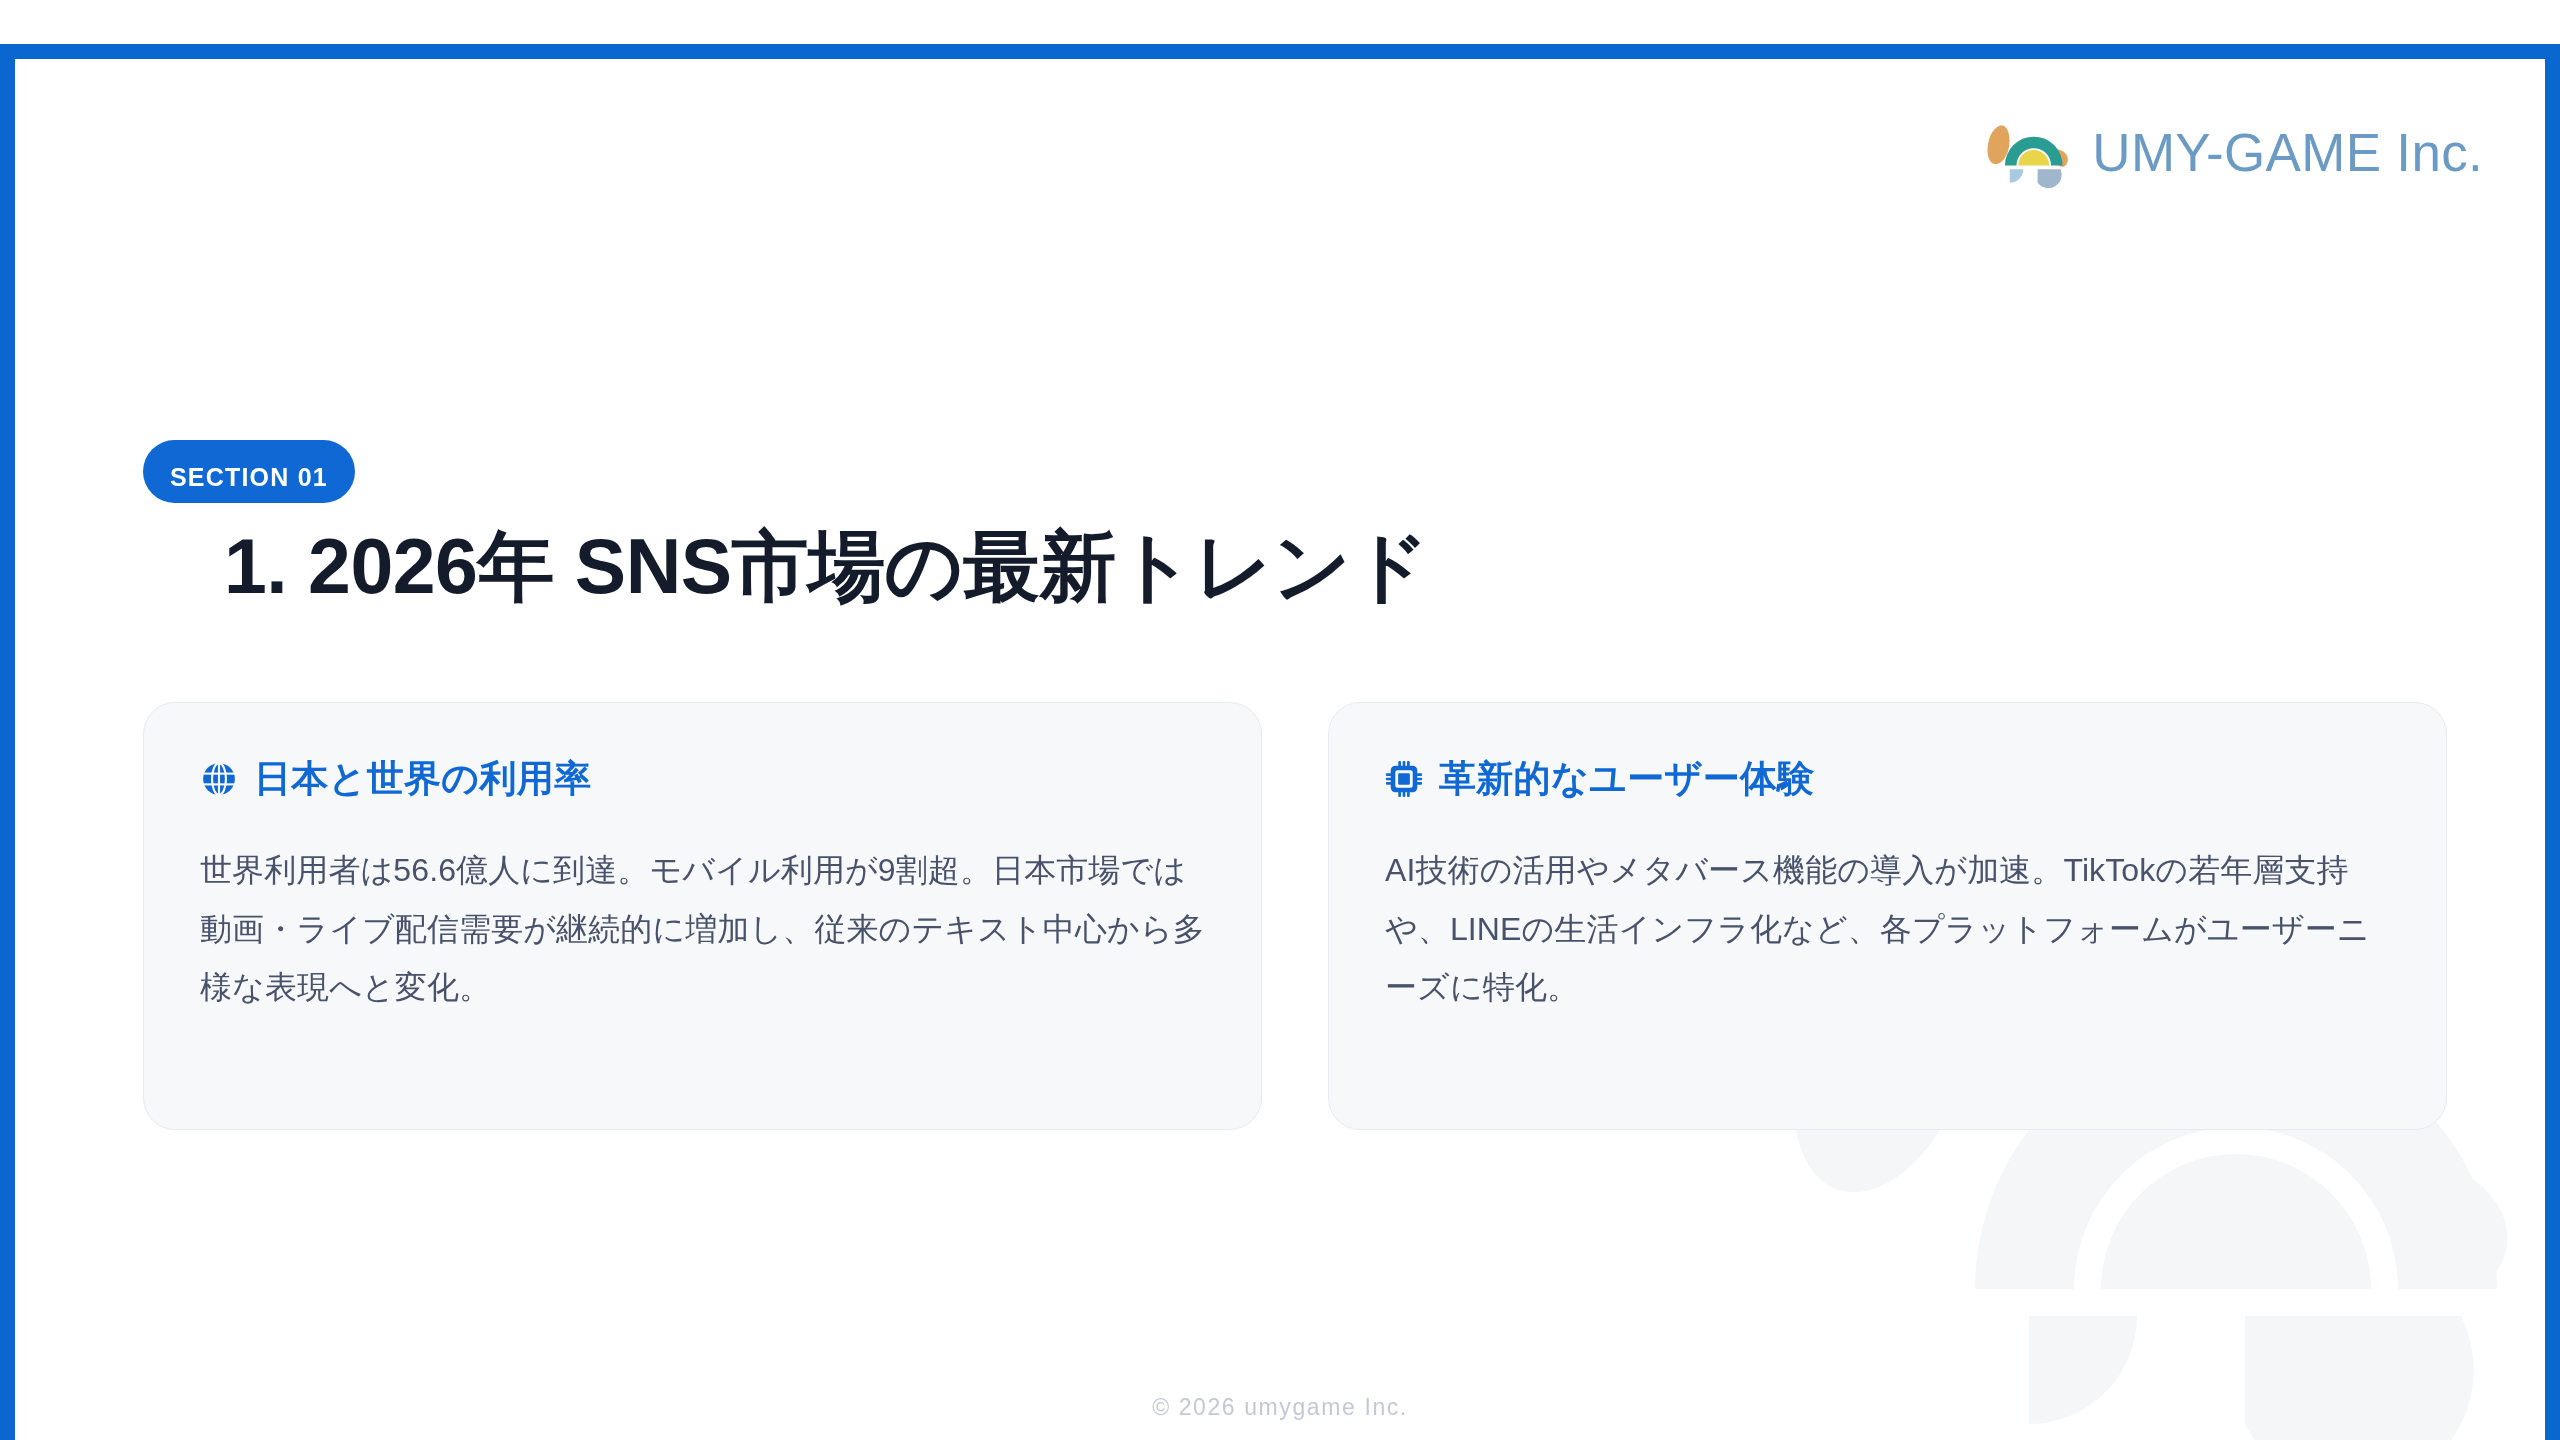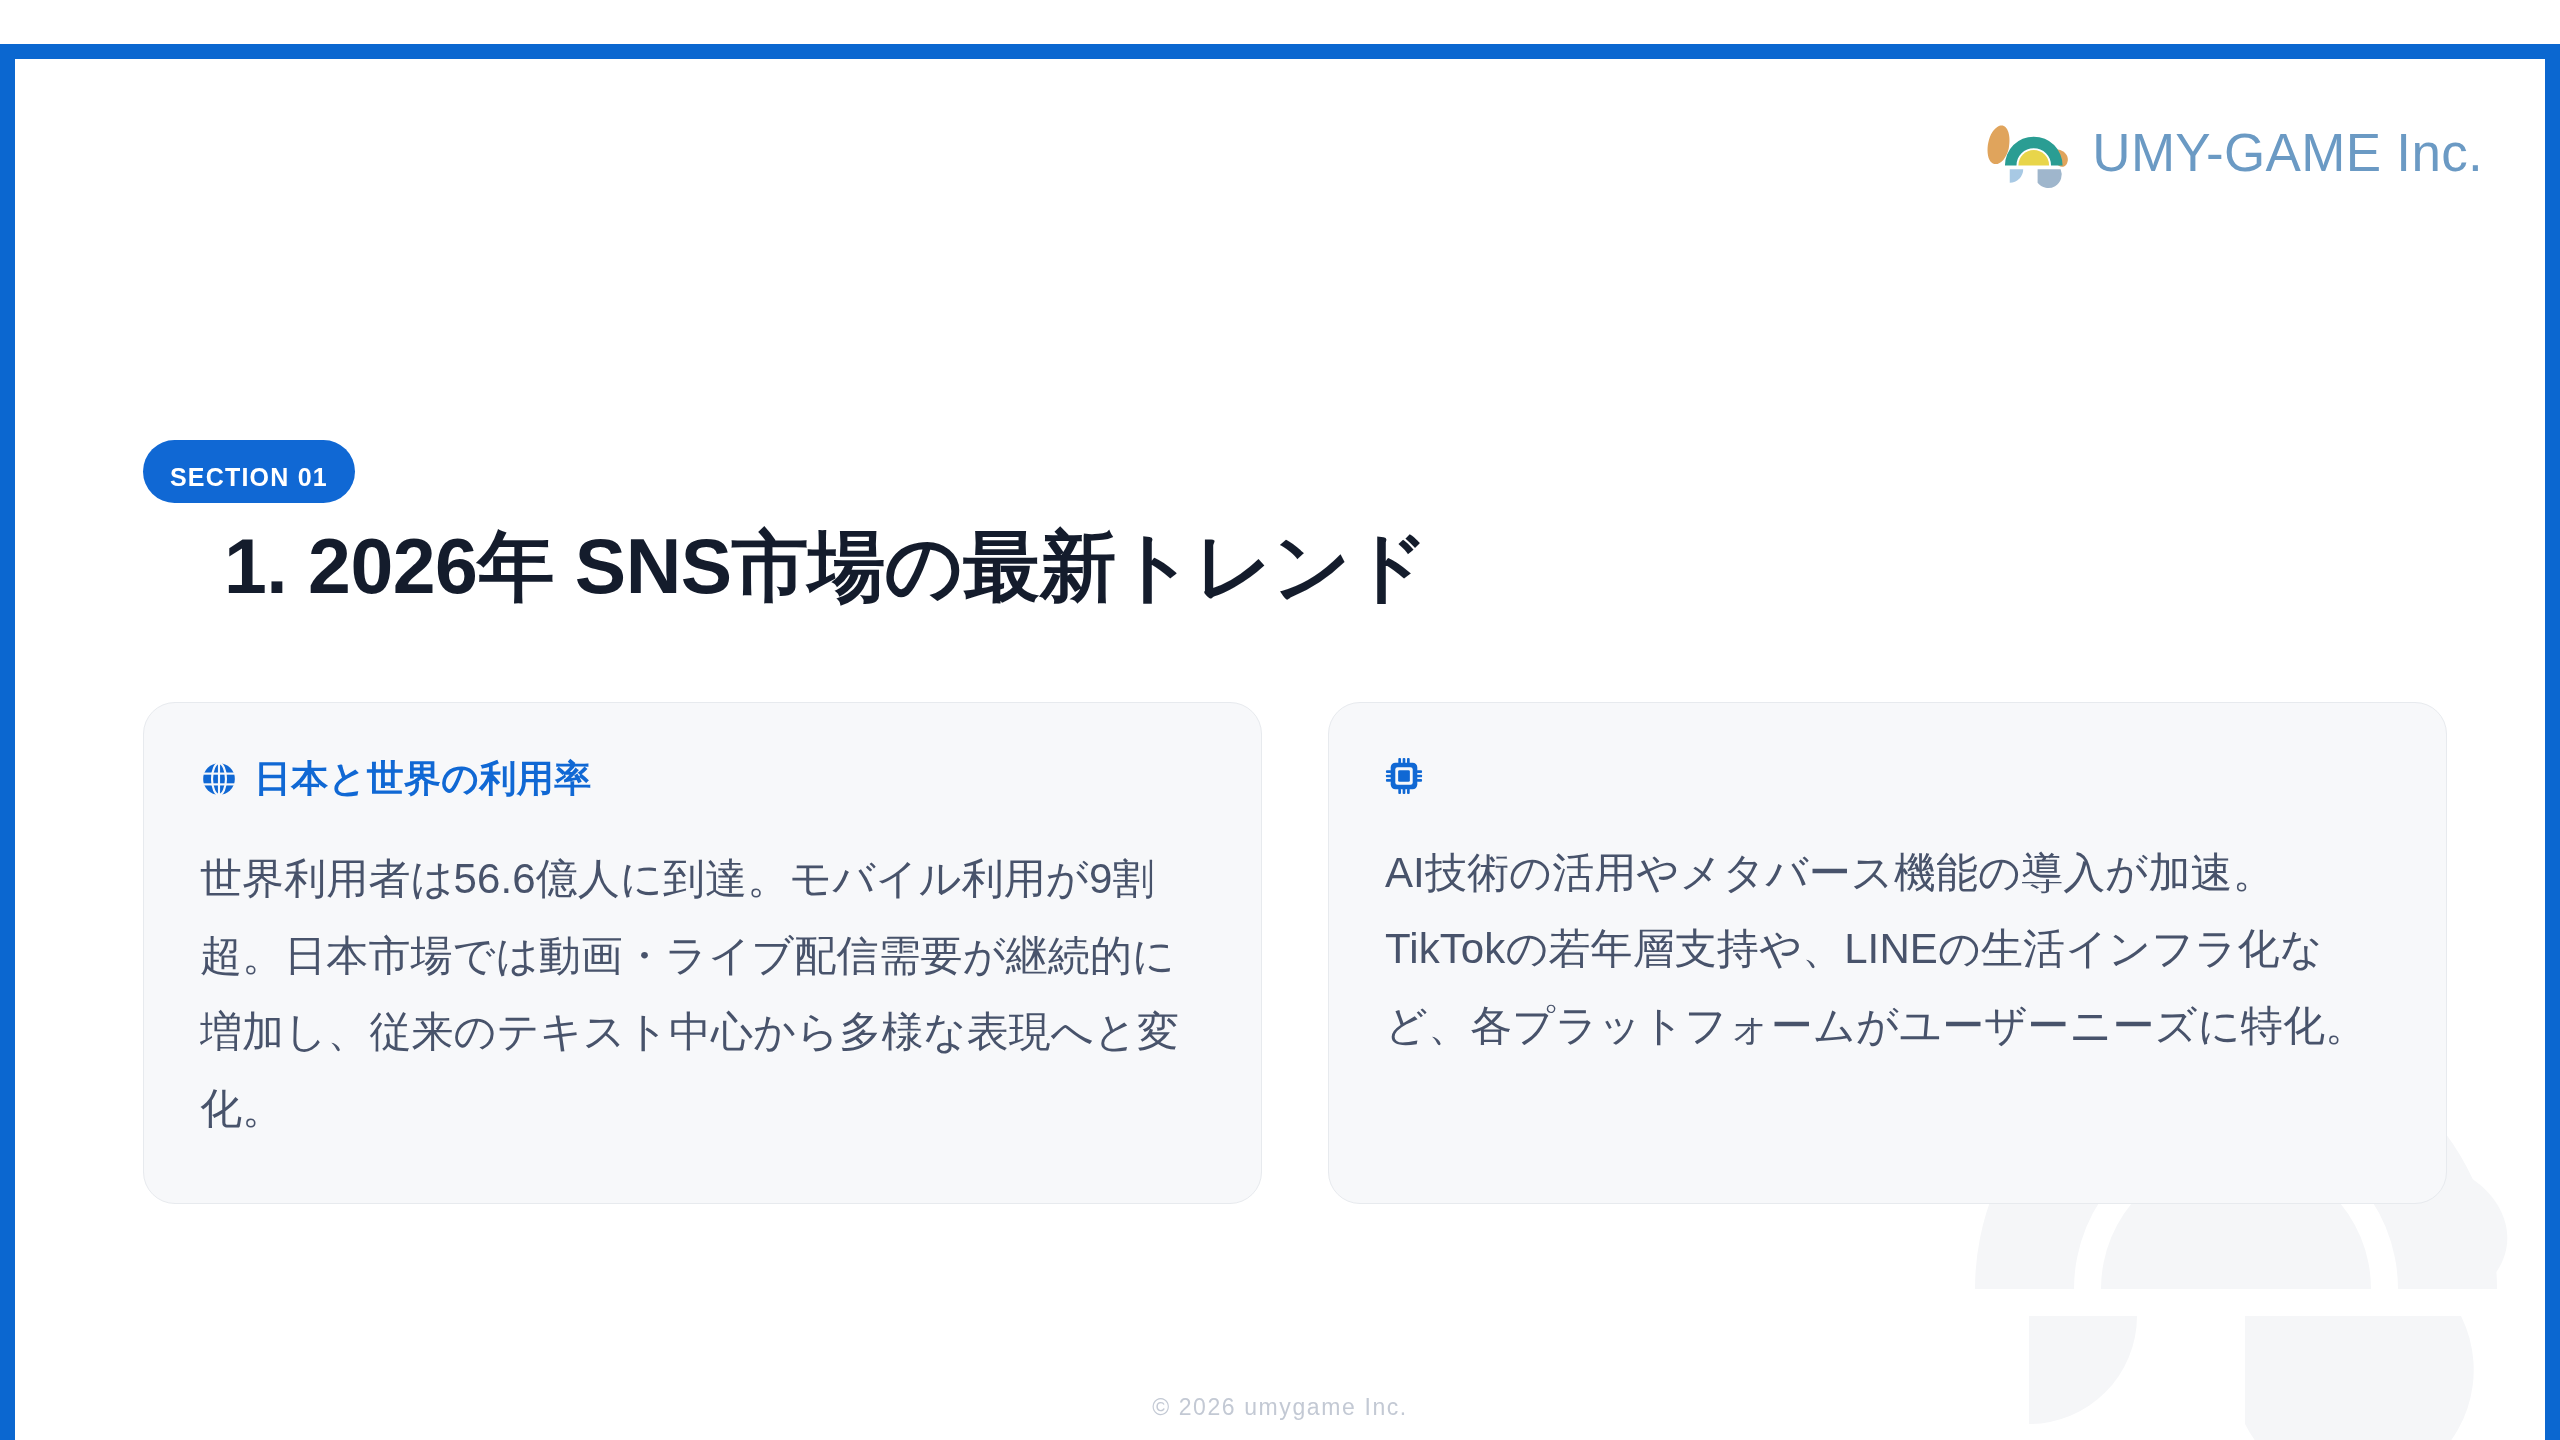--- a/index.html
+++ b/index.html
@@ -123,21 +123,21 @@
   }
   .card-icon { width: 38px; height: 38px; flex: none; display:block; }
   .card-title {
     font-size: 37px;
     font-weight: bold;
     color: #1068d4;
     line-height: 1.2;
     letter-spacing: 0.3px;
   }
   .card-body {
-    font-size: 42px;
+    font-size: 32px;
     line-height: 1.82;
     color: #48536b;
     letter-spacing: 0.1px;
   }
 
   
   .footer {
     position: absolute;
     left: 0;
     right: 0;
@@ -222,20 +222,21 @@
             <rect x="0.6" y="11.15" width="3.4" height="1.7" rx="0.6"></rect>
             <rect x="0.6" y="13.9" width="3.4" height="1.7" rx="0.6"></rect>
             <rect x="20" y="8.4" width="3.4" height="1.7" rx="0.6"></rect>
             <rect x="20" y="11.15" width="3.4" height="1.7" rx="0.6"></rect>
             <rect x="20" y="13.9" width="3.4" height="1.7" rx="0.6"></rect>
           </g>
           <rect x="3.6" y="3.6" width="16.8" height="16.8" rx="3" fill="#1068d4"></rect>
           <rect x="6.5" y="6.5" width="11" height="11" rx="1.4" fill="#f7f8fa"></rect>
           <rect x="8.3" y="8.3" width="7.4" height="7.4" rx="0.9" fill="#1068d4"></rect>
         </svg>
+        <div class="card-title">革新的なユーザー体験</div>
       </div>
       <p class="card-body">AI技術の活用やメタバース機能の導入が加速。TikTokの若年層支持や、LINEの生活インフラ化など、各プラットフォームがユーザーニーズに特化。</p>
     </div>
 
   </div>
 
   <div class="footer">© 2026 umygame Inc.</div>
 
 </div>
 

